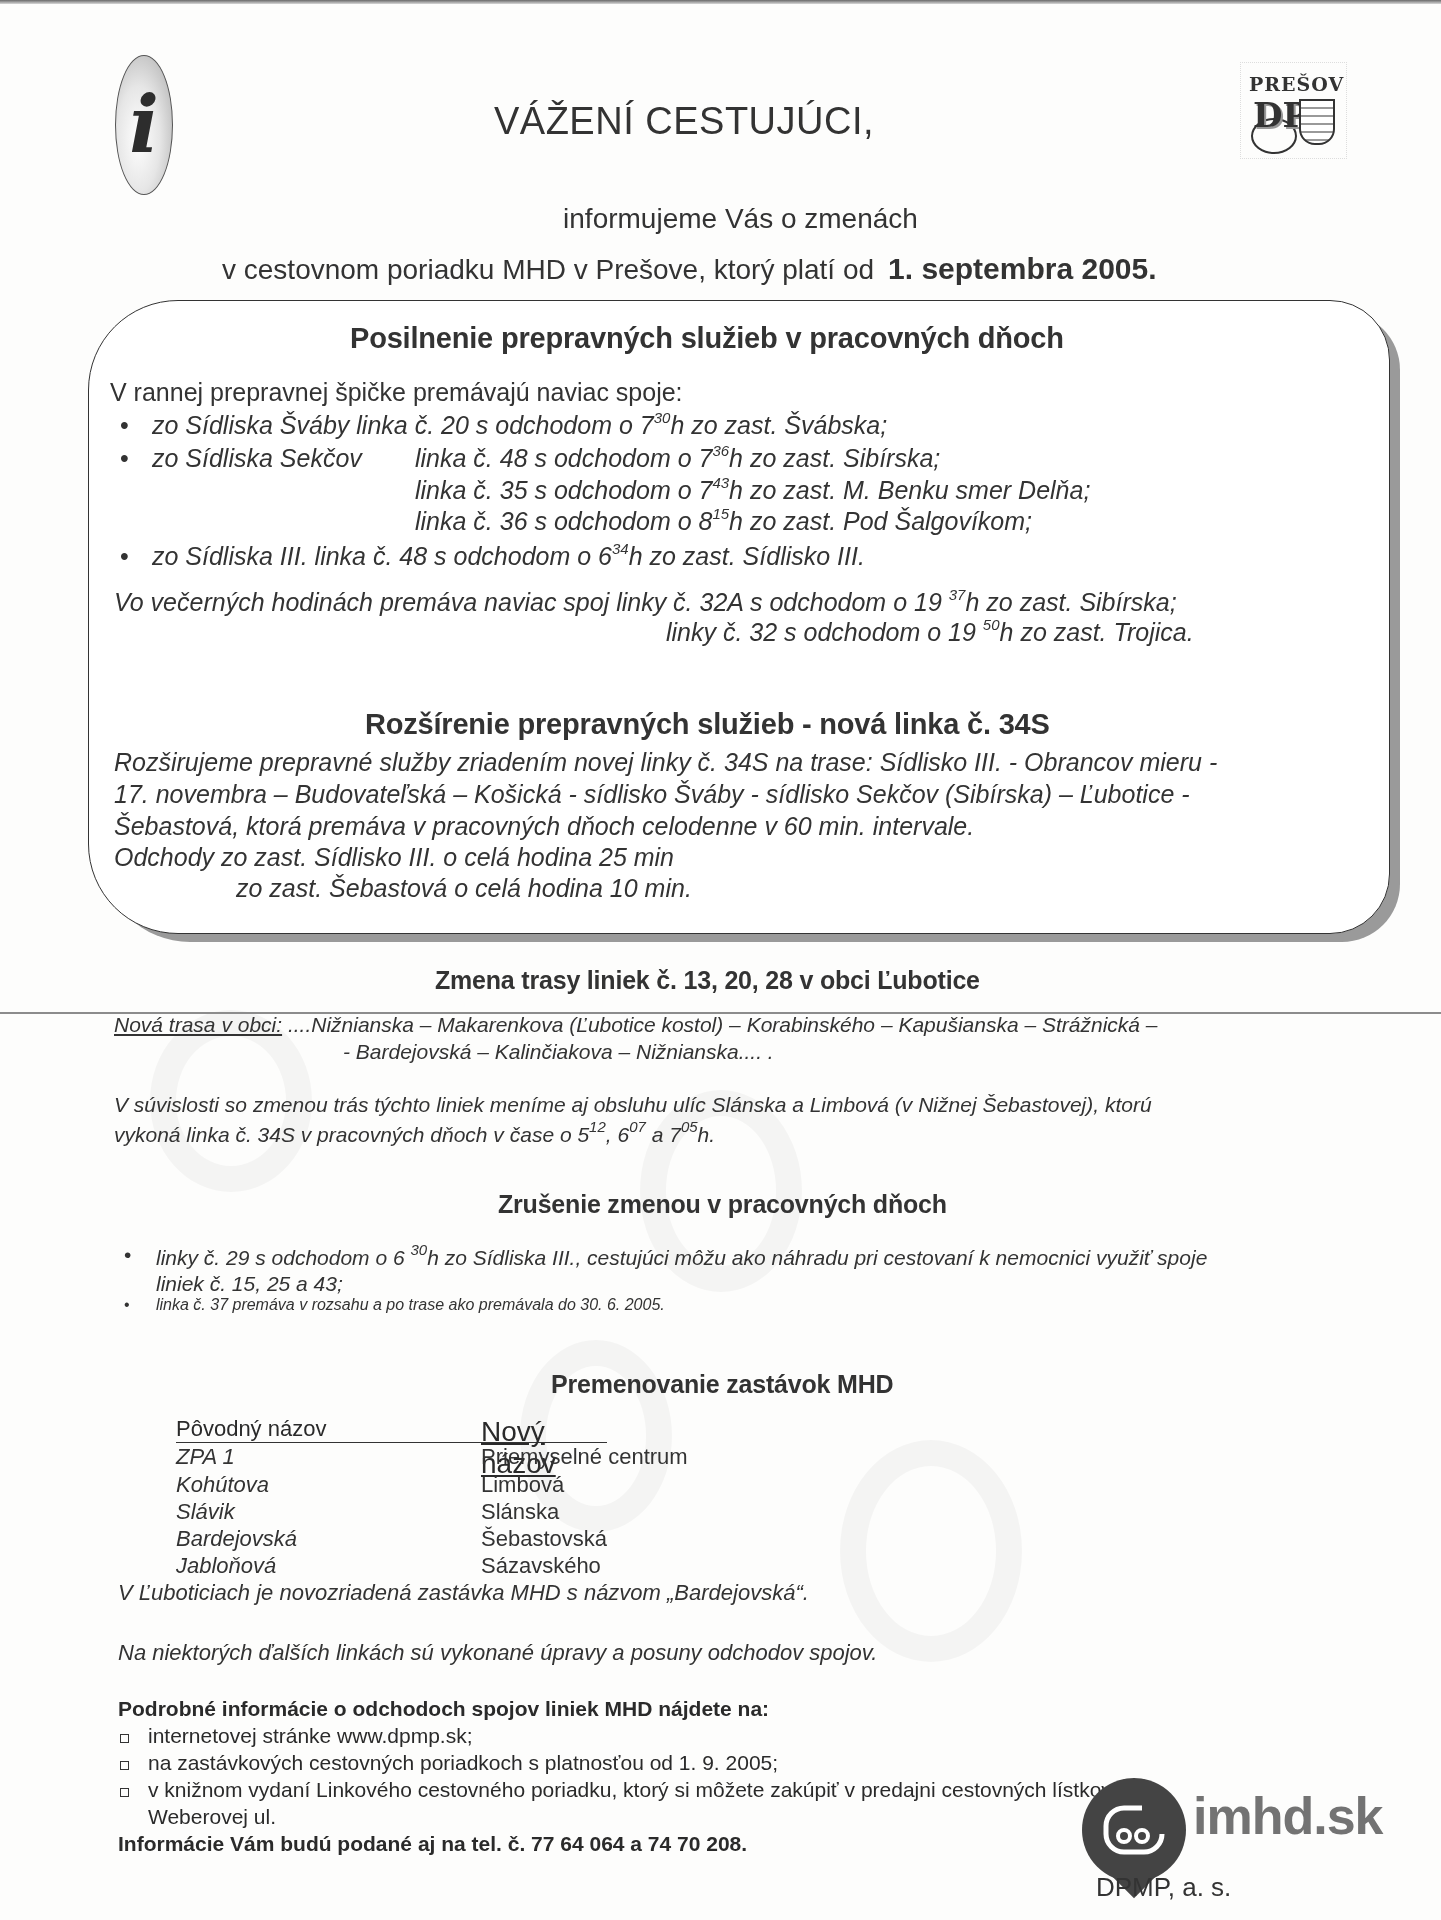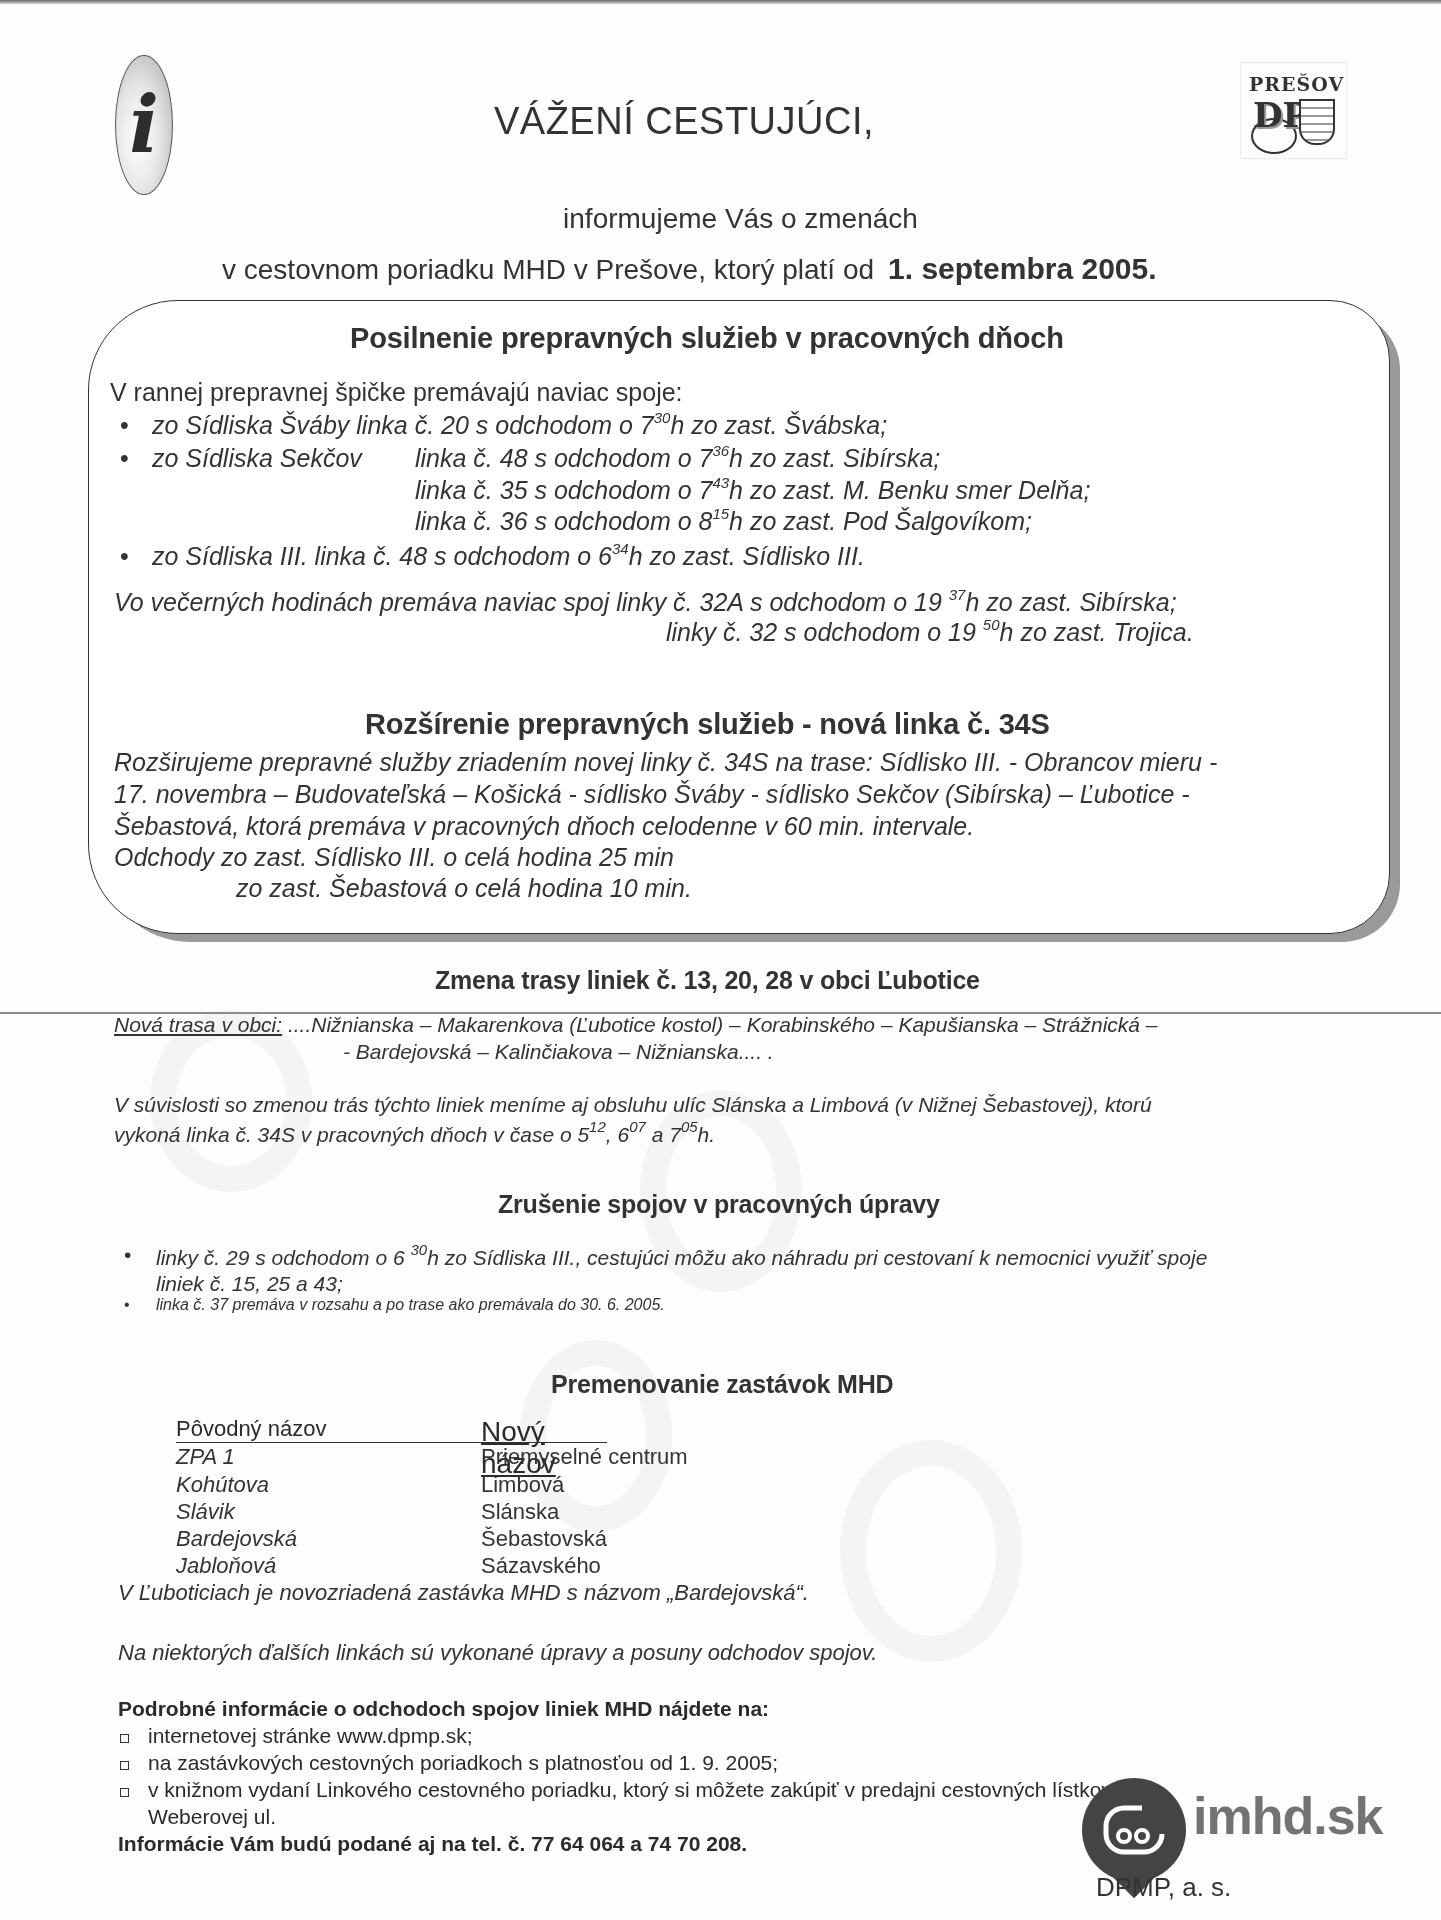--- a/index.html
+++ b/index.html
@@ -124,21 +124,21 @@
 <div class="abs fold"></div>
 <div class="abs para" style="left:114px;top:1013px;font-size:21px;">
   <span style="text-decoration:underline">Nová trasa v obci:</span><span> ....Nižnianska – Makarenkova (Ľubotice kostol) – Korabinského – Kapušianska – Strážnická –</span>
 </div>
 <div class="abs para" style="left:343px;top:1040px;font-size:21px;">- Bardejovská – Kalinčiakova – Nižnianska.... .</div>
 <div class="abs para" style="left:114px;top:1093px;font-size:21px;">V súvislosti so zmenou trás týchto liniek meníme aj obsluhu ulíc Slánska a Limbová (v Nižnej Šebastovej), ktorú</div>
 <div class="abs para" style="left:114px;top:1120px;font-size:21px;">
   <span>vykoná linka č. 34S v pracovných dňoch v čase o 5</span><sup>12</sup><span>, 6</span><sup>07</sup><span> a 7</span><sup>05</sup><span>h.</span>
 </div>
 
-<div class="abs h2" style="left:498px;top:1190px;font-size:25px;">Zrušenie spojov v pracovných úpravy</div>
+<div class="abs h2" style="left:498px;top:1190px;font-size:25px;">Zrušenie zmenou v pracovných dňoch</div>
 <div class="abs para bullet" style="left:156px;top:1243px;font-size:21px;">
   <span>linky č. 29  s odchodom o 6</span> <sup>30</sup><span>h zo Sídliska III., cestujúci môžu ako náhradu pri cestovaní k nemocnici využiť spoje</span>
 </div>
 <div class="abs para" style="left:156px;top:1272px;font-size:21px;">liniek č. 15, 25 a 43;</div>
 <div class="abs para bullet" style="left:156px;top:1296px;font-size:16px;">linka č. 37  premáva v rozsahu a po trase ako premávala do 30. 6. 2005.</div>
 
 <div class="abs h2" style="left:551px;top:1370px;font-size:25px;">Premenovanie zastávok MHD</div>
 <div class="abs" style="left:176px;top:1416px;width:431px;border-bottom:1.5px solid #333;height:26px;">
   <span style="position:absolute;left:0;font-size:22px;">Pôvodný názov</span>
   <span style="position:absolute;left:305px;font-size:28px;text-decoration:underline;">Nový názov</span>

